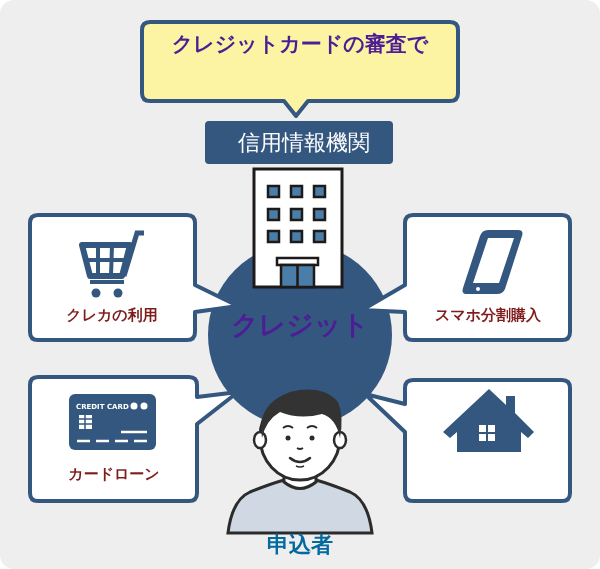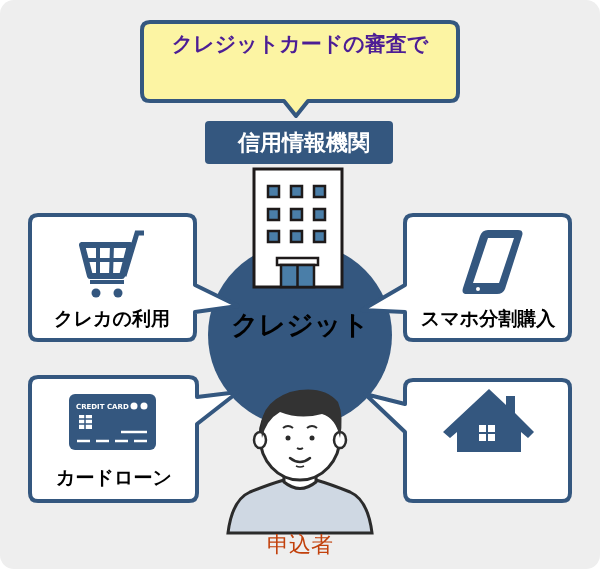--- a/index.html
+++ b/index.html
@@ -5,25 +5,25 @@
   html, body { margin:0; padding:0; background:#ffffff; }
   body { width:600px; height:569px; position:relative; overflow:hidden;
          font-family:"DejaVu Sans","Liberation Sans",sans-serif; }
   .frame { position:absolute; left:0; top:0; width:600px; height:569px;
            background:#eeeeee; border-radius:14px; overflow:hidden; }
   svg.art { position:absolute; left:0; top:0; }
   .txt { position:absolute; text-align:center; white-space:nowrap; }
   .callout { left:142px; top:30px; width:316px; font-size:21px; line-height:29px;
              color:#4c1d95; font-weight:bold; }
   .agency { left:205px; top:121px; width:198px; height:43px; line-height:43px;
-            font-size:22px; color:#ffffff; font-weight:bold; }
+            font-size:22px; color:#ffffff; font-weight:normal; }
   .center-label { left:210px; top:307px; width:180px; font-size:27px; line-height:36px;
-                  color:#000000; font-weight:bold; }
-  .box-label { font-size:19px; color:#000000; font-weight:bold; }
-  .applicant { left:250px; top:530px; width:100px; font-size:22px; color:#c2410c; font-weight:normal;text-align:center; }
+                  color:#4c1d95; font-weight:bold; }
+  .box-label { font-size:15px; color:#7f1d1d; font-weight:bold; }
+  .applicant { left:250px; top:530px; width:100px; font-size:22px; color:#0369a1; font-weight:bold;text-align:center; }
 </style>
 </head>
 <body>
 
 <div class="frame">
 
 <svg class="art" width="600" height="569" viewBox="0 0 600 569">
 
   <circle cx="300" cy="335" r="92" fill="#34577f"></circle>
 

